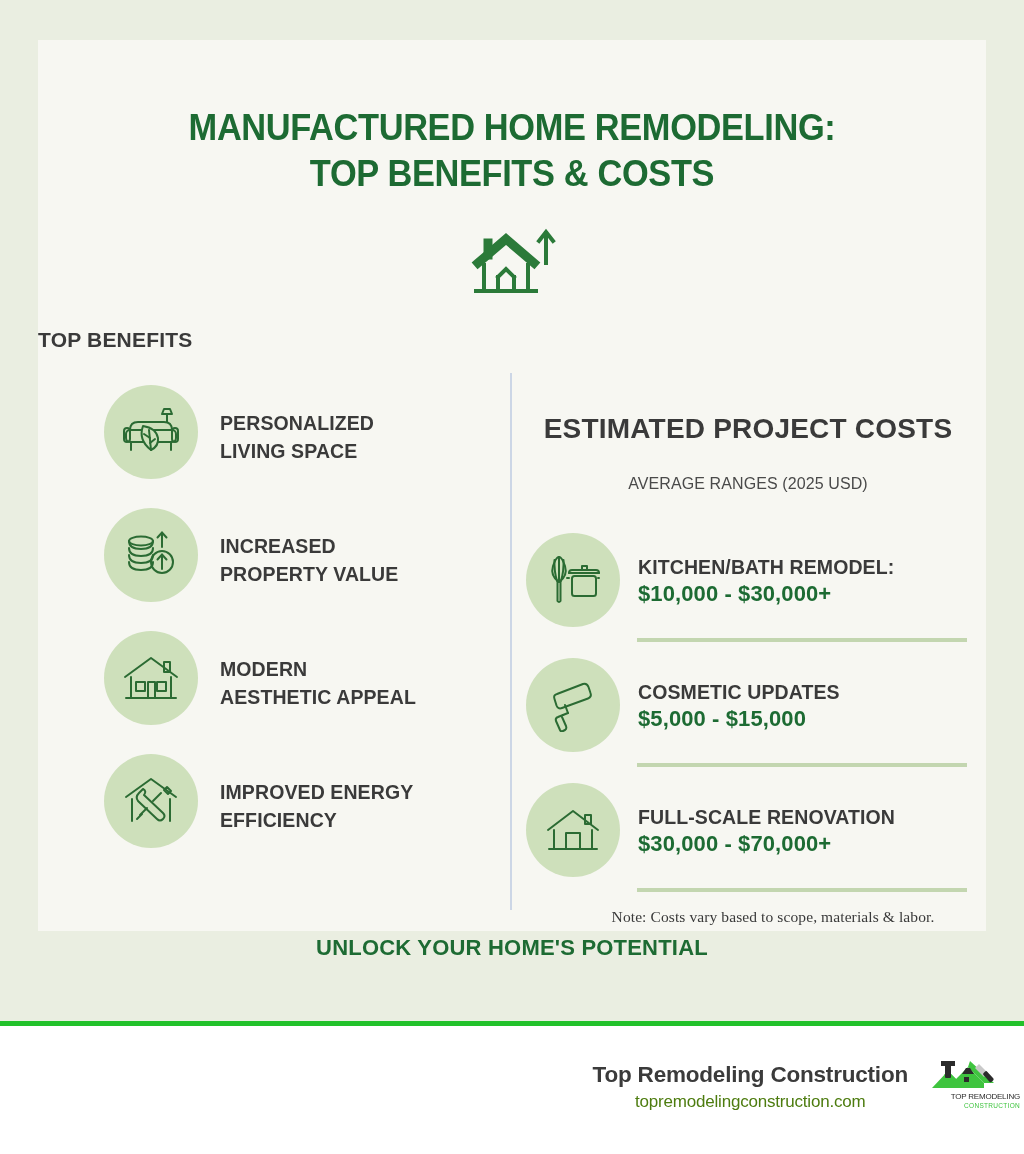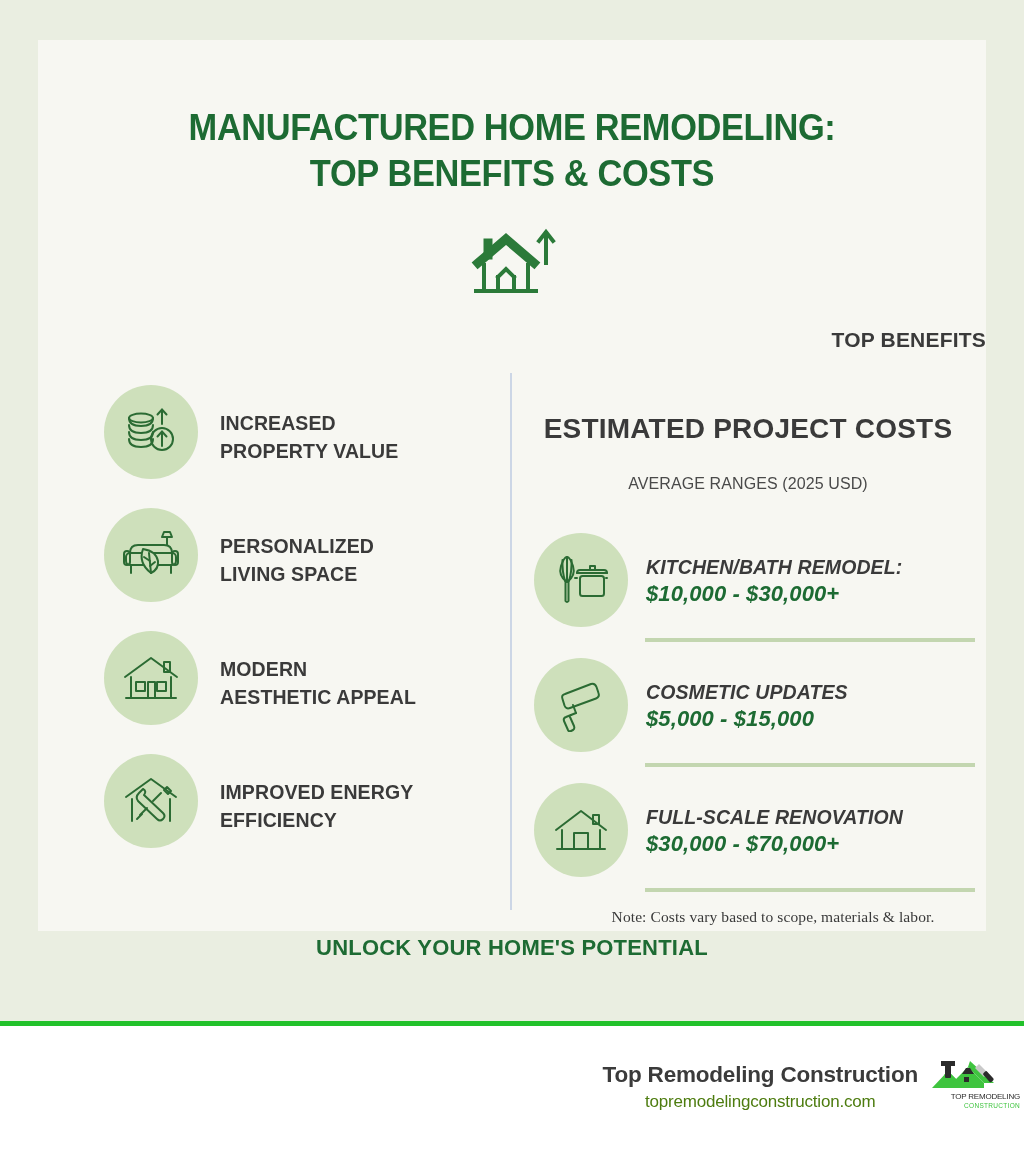--- a/index.html
+++ b/index.html
@@ -52,21 +52,21 @@
     width: 948px;
     text-align: center;
   }
   .hero-icon svg { display: inline-block; }
 
   .benefits-heading {
     position: absolute;
     left: 0;
     top: 288px;
     width: 948px;
-    text-align: right;
+    text-align: left;
     color: #3a3a3a;
     font-family: "Liberation Sans Narrow", "Liberation Sans", sans-serif;
     font-weight: bold;
     font-size: 21px;
     letter-spacing: 0.2px;
   }
 
   .divider-v {
     position: absolute;
     left: 472px;
@@ -139,24 +139,23 @@
     width: 476px;
     text-align: center;
     color: #4a4a4a;
     font-family: "Liberation Sans Narrow", "Liberation Sans", sans-serif;
     font-size: 16px;
     letter-spacing: 0.1px;
     margin-top: 7px;
   }
   .cost-rows {
     position: absolute;
-    left: 16px;
+    left: 8px;
     top: 160px;
     width: 476px;
-    font-style: italic;
   }
   .cost-row {
     position: relative;
     height: 125px;
   }
   .cost-circle {
     position: absolute;
     left: 8px;
     top: 0;
     width: 94px;
@@ -239,21 +238,21 @@
     width: 1024px;
     height: 128px;
     background: #ffffff;
   }
   .footer-inner {
     position: absolute;
     right: 24px;
     top: 32px;
     display: flex;
     align-items: center;
-    gap: 8px;
+    gap: 18px;
   }
   .footer-text { text-align: right; }
   .brand-name {
     color: #3b3b3b;
     font-family: "Liberation Sans", sans-serif;
     font-weight: bold;
     font-size: 22.5px;
     letter-spacing: -0.2px;
     line-height: 28px;
   }
@@ -318,43 +317,20 @@
           <path d="M71 16 L78 7 L85 16" stroke-width="4"></path>
         </g>
       </svg>
     </div>
 
     <div class="benefits-heading">TOP BENEFITS</div>
 
     <div class="divider-v"></div>
 
     <div class="benefits-list">
-
-      <div class="benefit-row">
-        <div class="circle">
-          <svg width="56" height="56" viewBox="0 0 56 56">
-            <g fill="none" stroke="#2b6b33" stroke-width="2" stroke-linecap="round">
-              <ellipse cx="18" cy="14" rx="12" ry="4.5"></ellipse>
-              <path d="M6 14 Q6 22 18 22 Q30 22 30 14"></path>
-              <path d="M6 21 Q6 29 18 29 Q30 29 30 21"></path>
-              <path d="M6 28 Q6 36 18 36 Q30 36 30 28"></path>
-              <path d="M6 35 Q6 43 18 43 Q30 43 30 35"></path>
-              <circle cx="39" cy="35" r="11"></circle>
-              <path d="M39 42 L39 28"></path>
-              <path d="M34.5 32.5 L39 27.5 L43.5 32.5"></path>
-              <path d="M39 20 L39 6"></path>
-              <path d="M34.5 10.5 L39 5.5 L43.5 10.5"></path>
-            </g>
-          </svg>
-        </div>
-        <div class="benefit-label">
-          <span>INCREASED</span>
-          <span class="l2">PROPERTY VALUE</span>
-        </div>
-      </div>
 
       <div class="benefit-row">
         <div class="circle">
           <svg width="58" height="52" viewBox="0 0 58 52">
             <g fill="none" stroke="#2b6b33" stroke-width="2" stroke-linecap="round" stroke-linejoin="round">
               <path d="M8 24 Q8 16 16 16 L42 16 Q50 16 50 24"></path>
               <rect x="4" y="24" width="50" height="12" rx="4"></rect>
               <path d="M9 36 L9 44"></path>
               <path d="M49 36 L49 44"></path>
               <rect x="2" y="22" width="6" height="14" rx="3"></rect>
@@ -364,20 +340,43 @@
               <path d="M29 44 Q16 34 21 20 Q34 22 36 32 Q37 40 29 44 Z" fill="#cee0bb"></path>
               <path d="M29 44 L27 24"></path>
               <path d="M28 32 L22 28"></path>
               <path d="M28 37 L33 33"></path>
             </g>
           </svg>
         </div>
         <div class="benefit-label">
           <span>PERSONALIZED</span>
           <span class="l2">LIVING SPACE</span>
+        </div>
+      </div>
+
+      <div class="benefit-row">
+        <div class="circle">
+          <svg width="56" height="56" viewBox="0 0 56 56">
+            <g fill="none" stroke="#2b6b33" stroke-width="2" stroke-linecap="round">
+              <ellipse cx="18" cy="14" rx="12" ry="4.5"></ellipse>
+              <path d="M6 14 Q6 22 18 22 Q30 22 30 14"></path>
+              <path d="M6 21 Q6 29 18 29 Q30 29 30 21"></path>
+              <path d="M6 28 Q6 36 18 36 Q30 36 30 28"></path>
+              <path d="M6 35 Q6 43 18 43 Q30 43 30 35"></path>
+              <circle cx="39" cy="35" r="11"></circle>
+              <path d="M39 42 L39 28"></path>
+              <path d="M34.5 32.5 L39 27.5 L43.5 32.5"></path>
+              <path d="M39 20 L39 6"></path>
+              <path d="M34.5 10.5 L39 5.5 L43.5 10.5"></path>
+            </g>
+          </svg>
+        </div>
+        <div class="benefit-label">
+          <span>INCREASED</span>
+          <span class="l2">PROPERTY VALUE</span>
         </div>
       </div>
 
       <div class="benefit-row">
         <div class="circle">
           <svg width="58" height="50" viewBox="0 0 58 50">
             <g fill="none" stroke="#2b6b33" stroke-width="2" stroke-linecap="round" stroke-linejoin="round">
               <path d="M3 24 L29 5 L55 24"></path>
               <path d="M9 24 L9 45"></path>
               <path d="M49 24 L49 45"></path>

